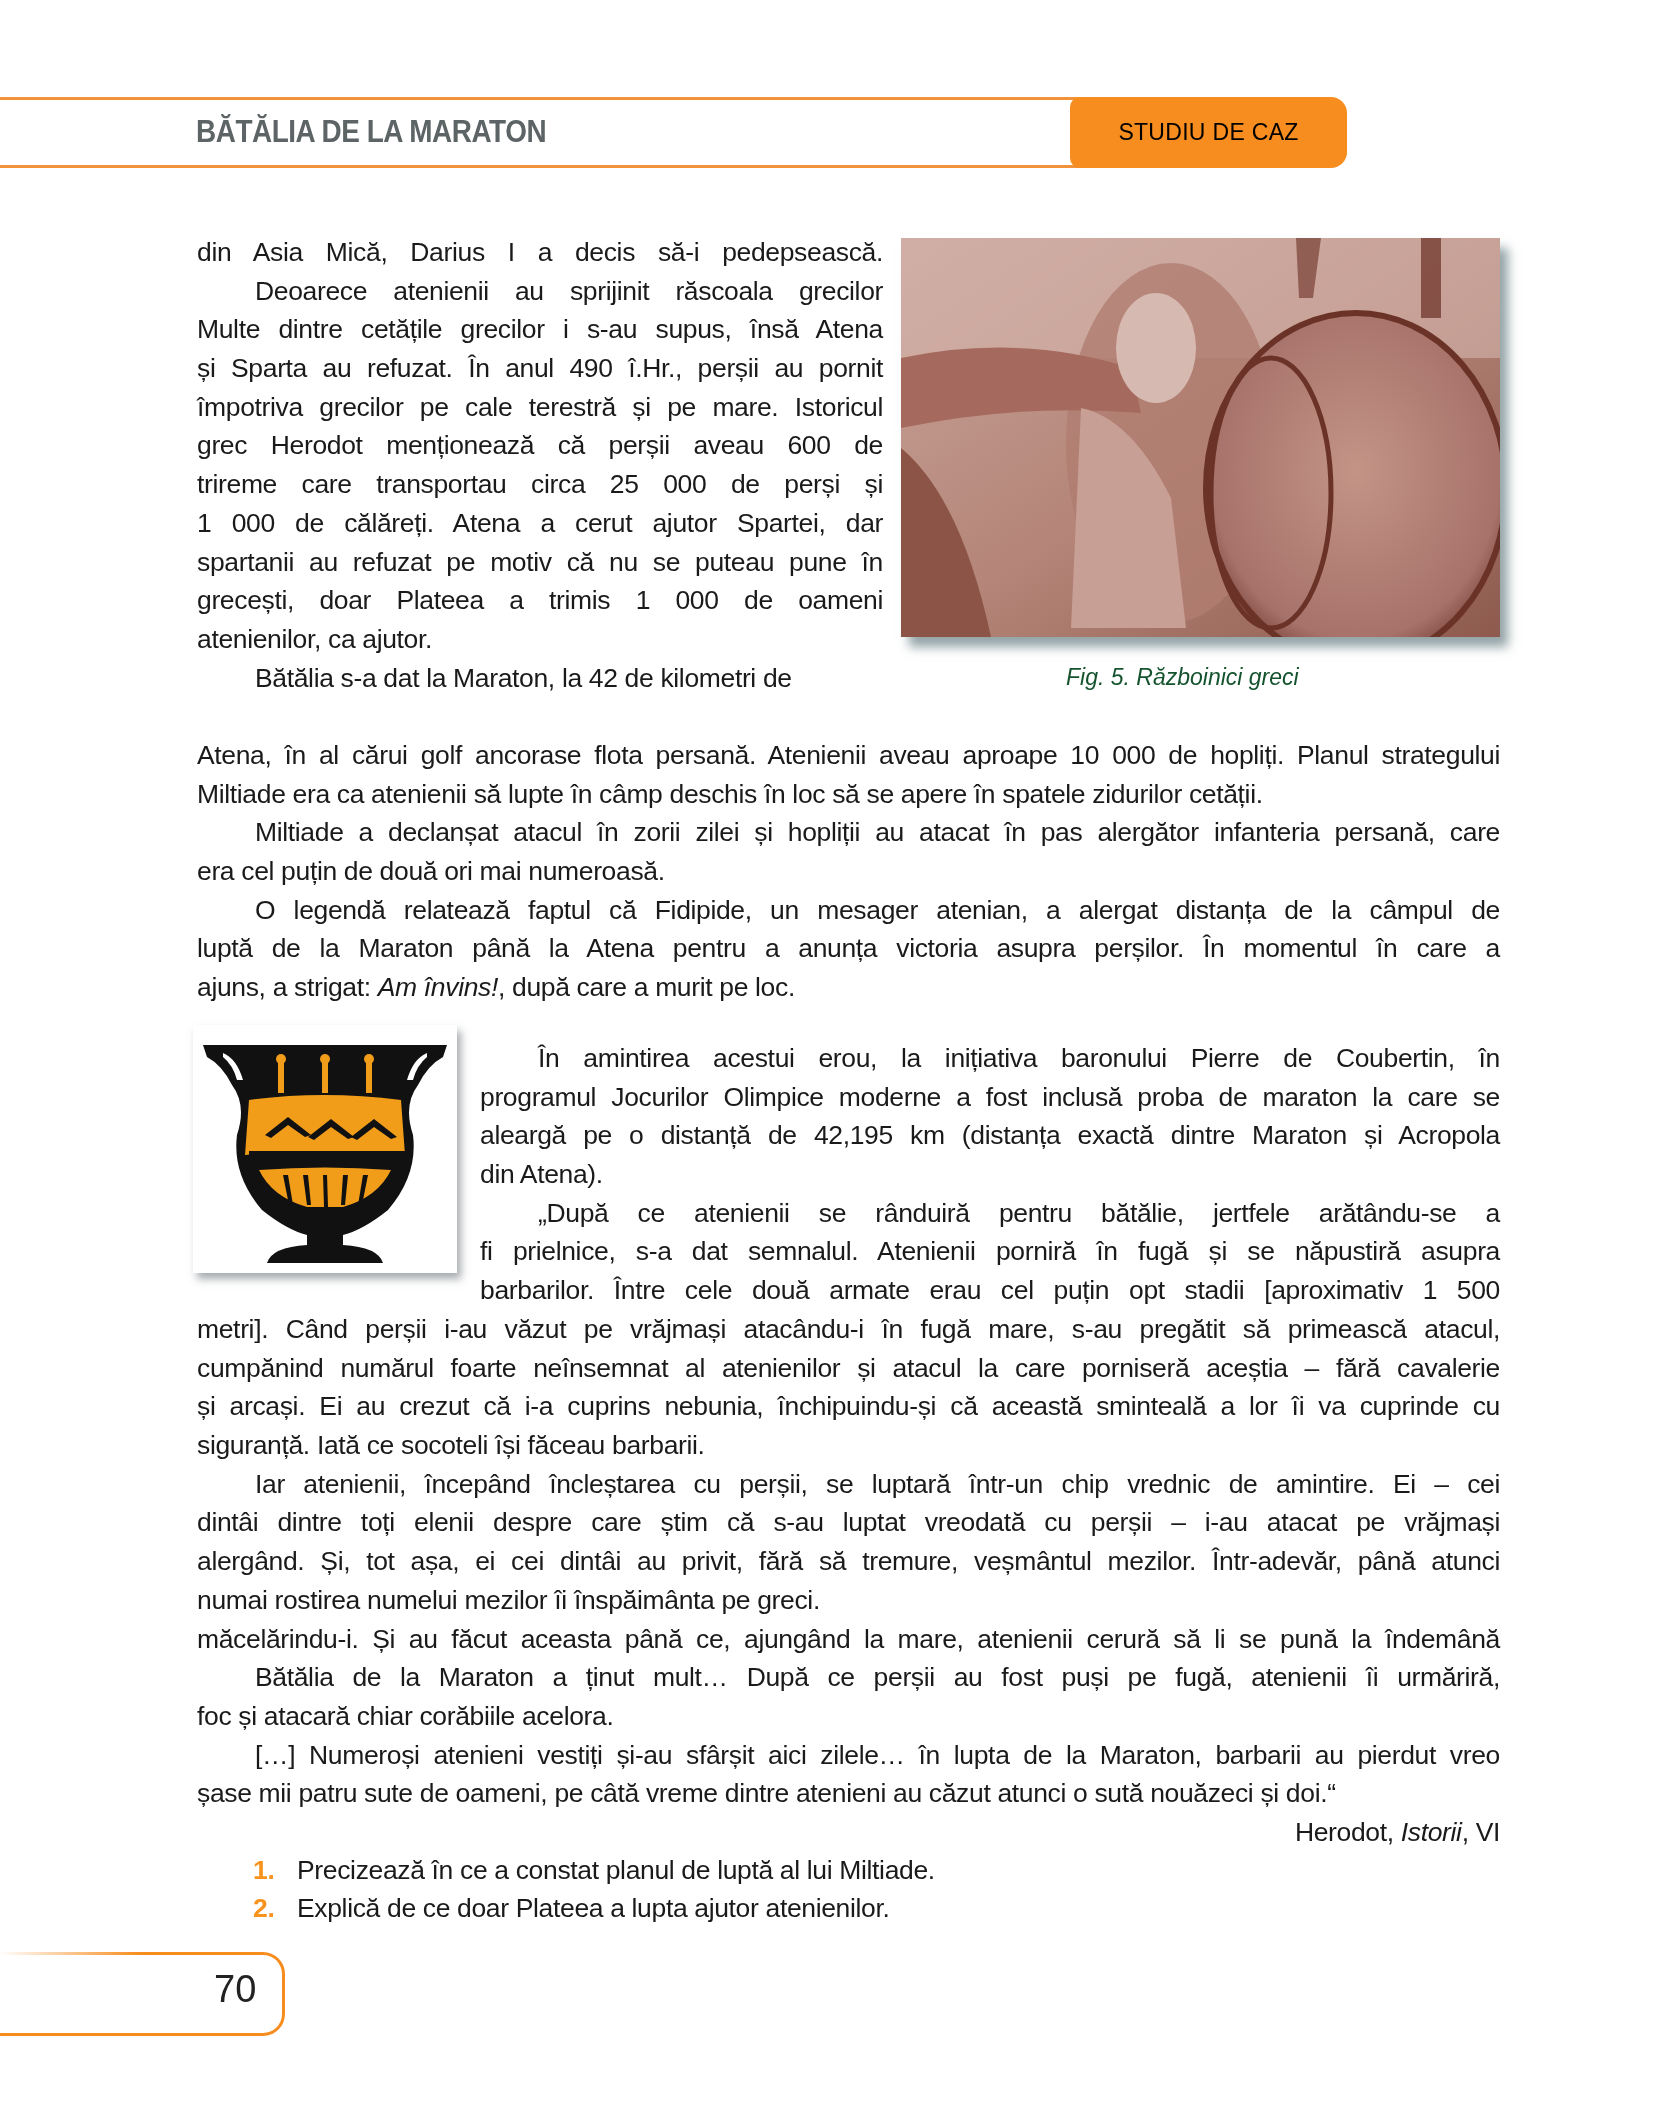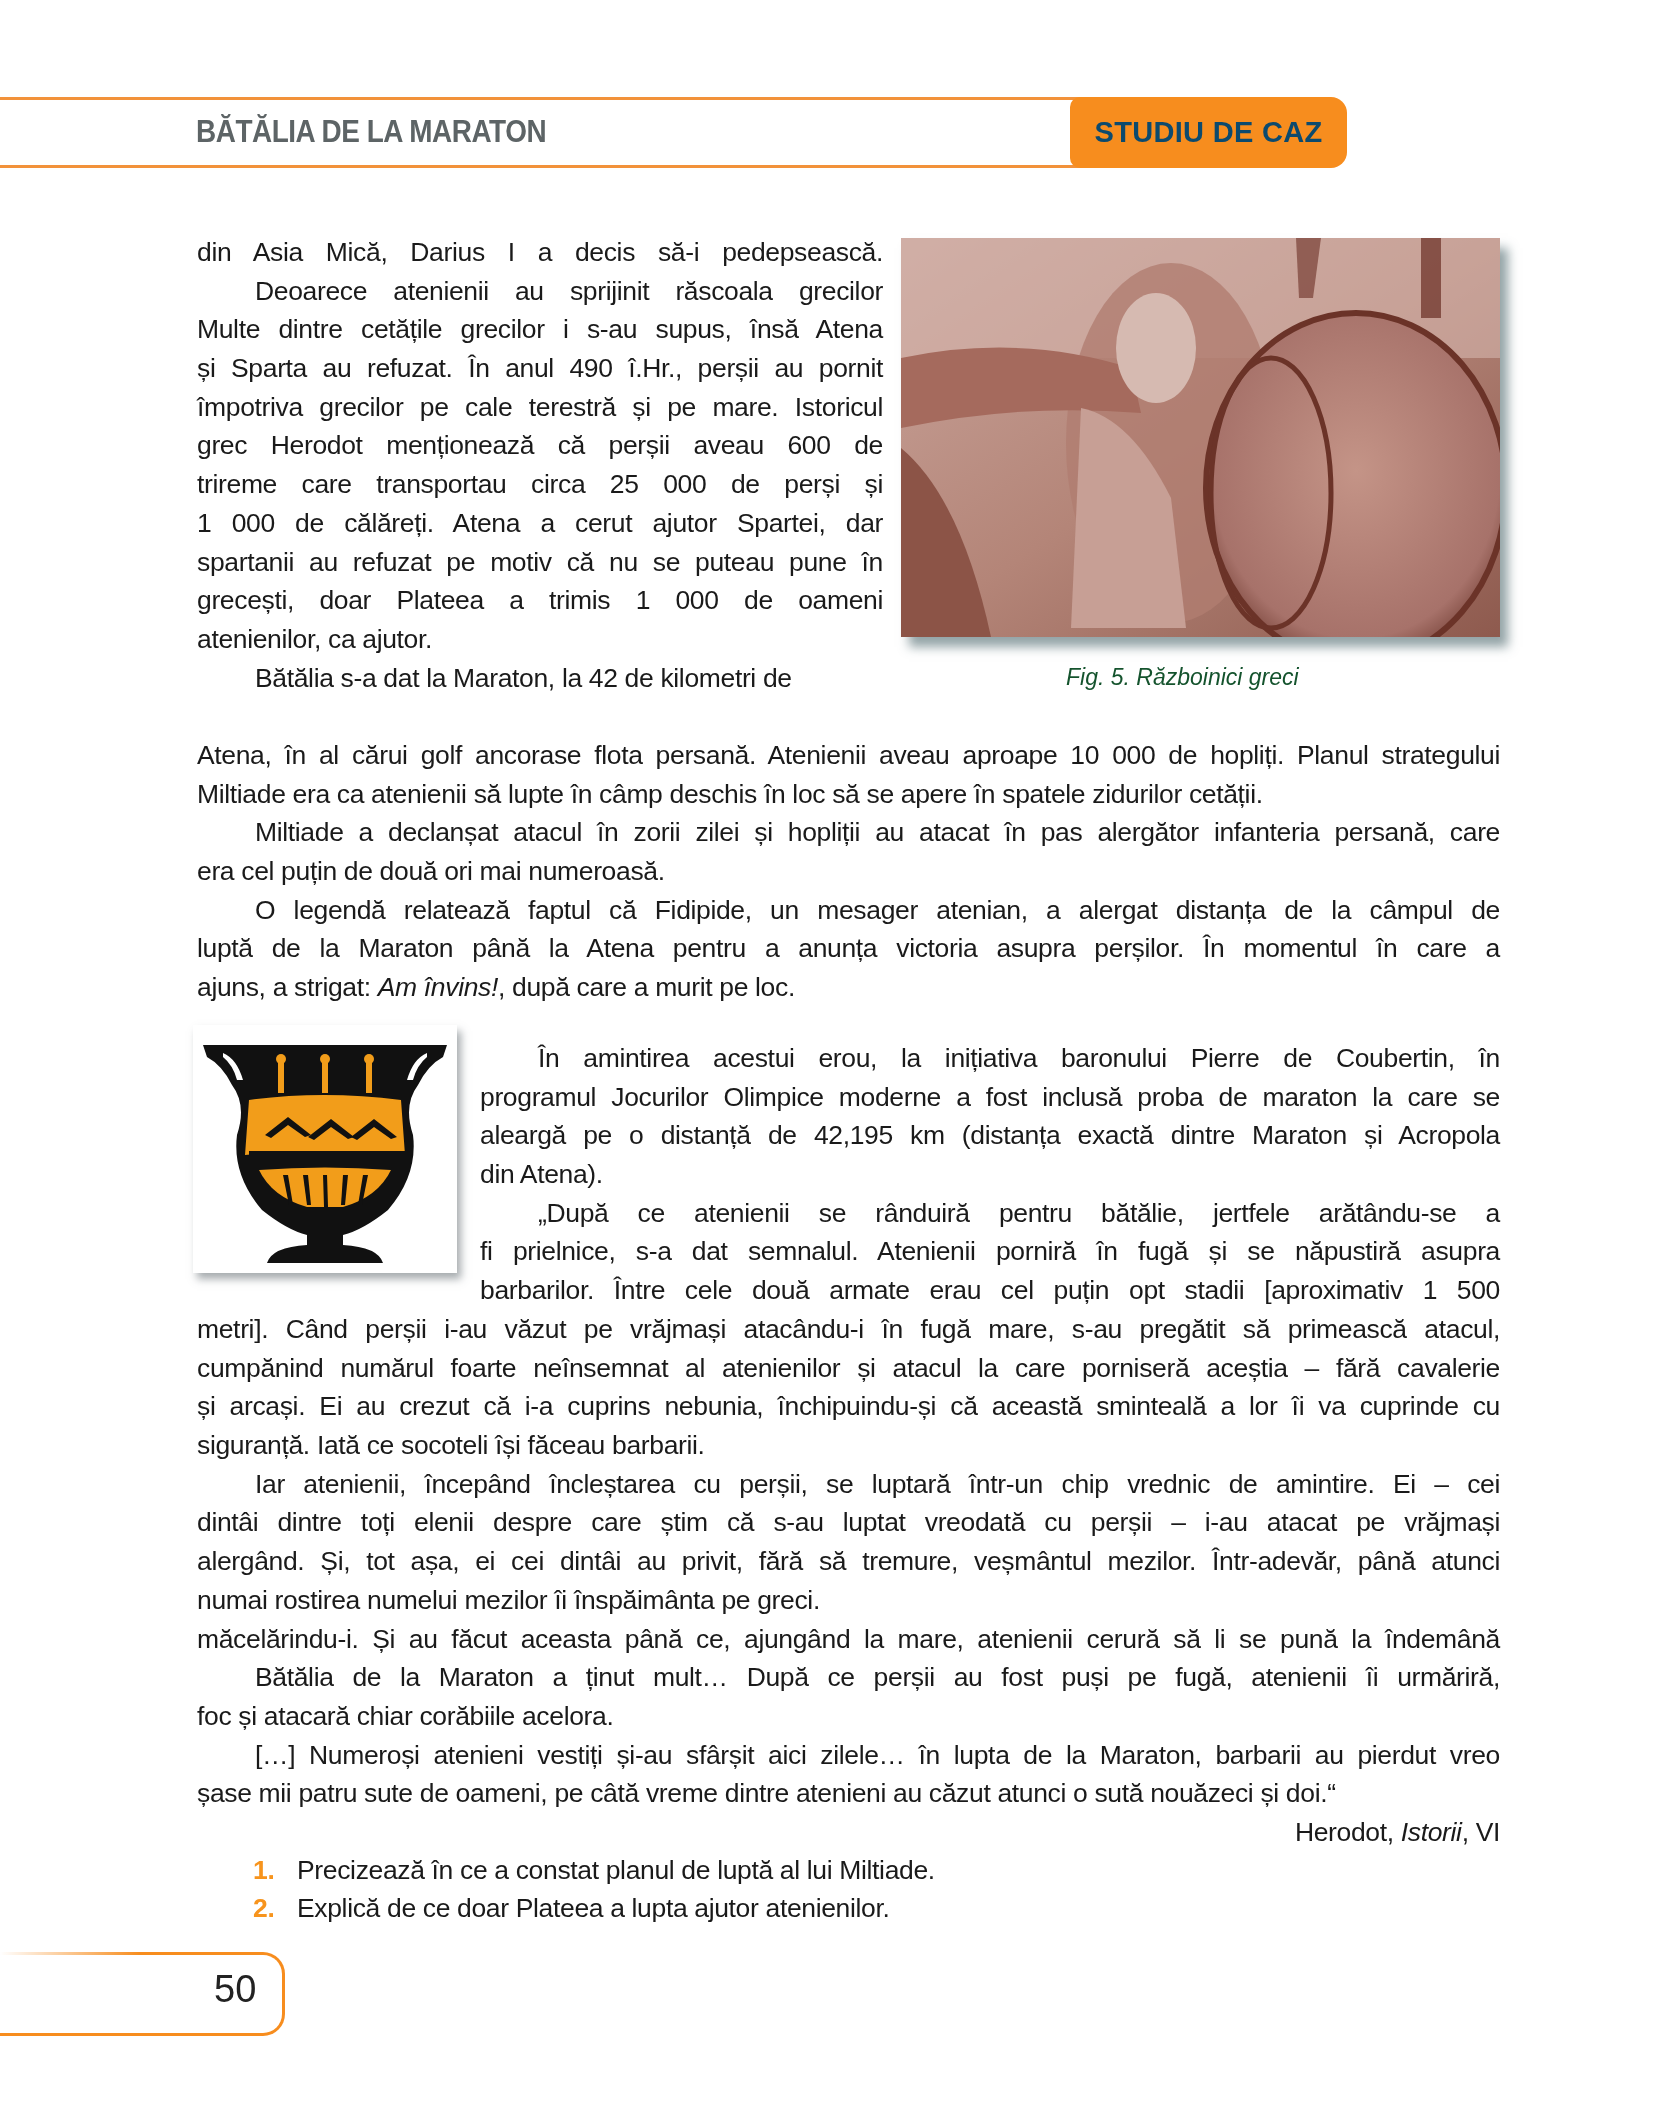--- a/index.html
+++ b/index.html
@@ -6,21 +6,21 @@
   body { width:1654px; height:2126px; position:relative; overflow:hidden;
          font-family:"Liberation Sans", sans-serif; color:#1a1a1a; }
   .hdr-line { position:absolute; left:0; height:3px; background:#F2923A; }
   #hdr-top { top:97px; width:1080px; }
   #hdr-bot { top:165px; width:1080px; }
   #hdr-title { position:absolute; left:196px; top:114px; font-size:31px; font-weight:bold;
                color:#5d6466; letter-spacing:-0.5px; transform:scaleX(0.9); transform-origin:left center; }
   #hdr-tab { position:absolute; left:1070px; top:97px; width:277px; height:71px;
              background:#F78D1E; border-radius:10px 16px 16px 10px;
              display:flex; align-items:center; justify-content:center; }
-  #hdr-tab span { color:#0c4a6e; font-weight:bold; font-size:29px; letter-spacing:0.3px; }
+  #hdr-tab span { color:#000000; font-weight:normal; font-size:23px; letter-spacing:0.3px; }
 
   .lines { position:absolute; }
   .ln { height:38.7px; line-height:38.7px; font-size:26.5px; white-space:nowrap;
         text-align:justify; text-align-last:justify; letter-spacing:-0.35px; }
   .ln.last { text-align-last:left; }
   .ln.right { text-align:right; text-align-last:right; }
   .ln.ind { padding-left:58px; }
   .ln i { font-style:italic; }
 
   #col-narrow { left:197px; top:233px; width:686px; }
@@ -172,13 +172,13 @@
     <span class="num">1.</span><span>Precizează în ce a constat planul de luptă al lui Miltiade.</span>
   </div>
   <div class="q">
     <span class="num">2.</span><span>Explică de ce doar Plateea a lupta ajutor atenienilor.</span>
   </div>
 </div>
 
 <div id="page-box"></div>
 <div id="page-box-fade-top"></div>
 <div id="page-box-fade-bot"></div>
-<div id="page-num">50</div>
+<div id="page-num">70</div>
 
 </body></html>

